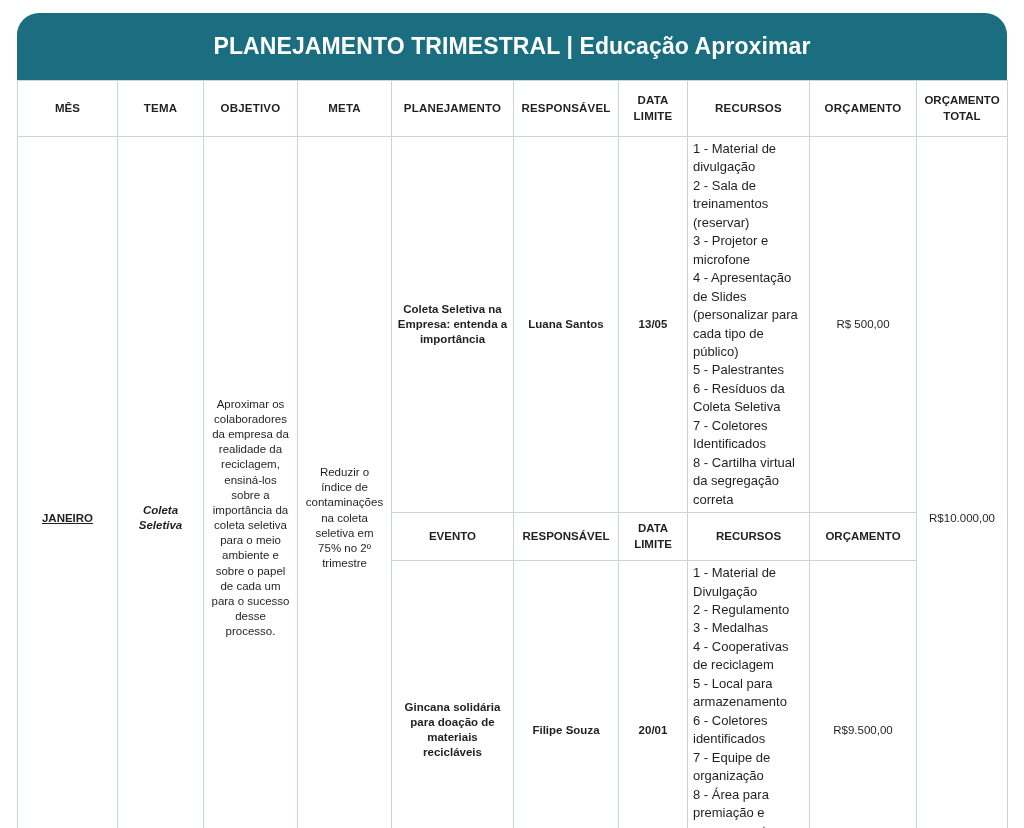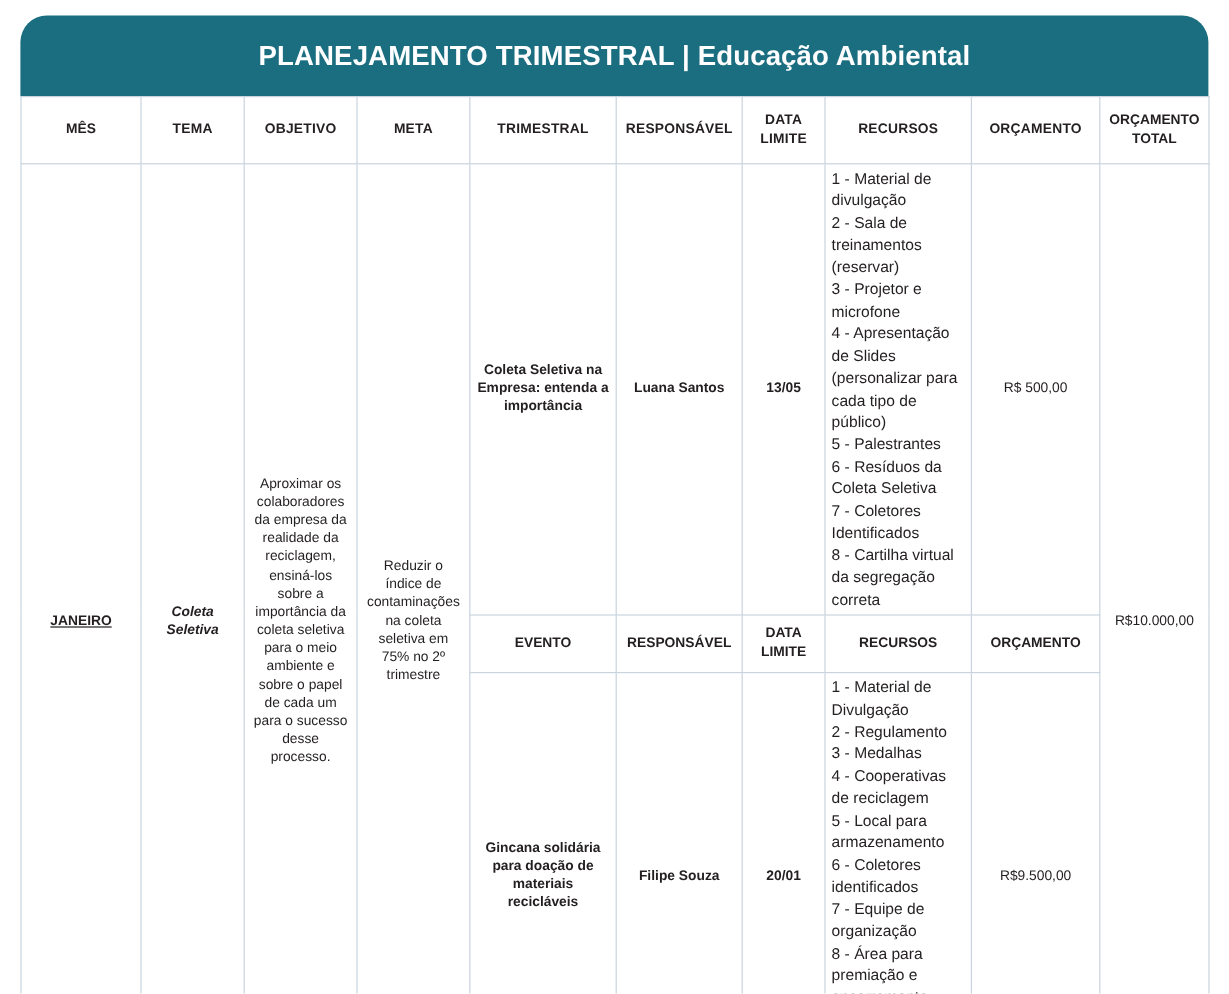--- a/index.html
+++ b/index.html
@@ -148,21 +148,21 @@
     font-size: 11.5px;
     line-height: 1.38;
   }
 </style>
 </head>
 <body>
 
 <div class="page">
 
   <div class="title-bar">
-    <div class="title-text">PLANEJAMENTO TRIMESTRAL | Educação Ambiental</div>
+    <div class="title-text">PLANEJAMENTO TRIMESTRAL | Educação Aproximar</div>
   </div>
 
   <div class="table-wrap">
     <table class="grid">
       <colgroup>
         <col style="width:100px">
         <col style="width:86px">
         <col style="width:94px">
         <col style="width:94px">
         <col style="width:122px">
@@ -172,21 +172,21 @@
         <col style="width:107px">
         <col style="width:91px">
       </colgroup>
 
       <tbody>
           <tr>
         <td class="hdr-dark">MÊS</td>
         <td class="hdr">TEMA</td>
         <td class="hdr">OBJETIVO</td>
         <td class="hdr">META</td>
-        <td class="hdr">TRIMESTRAL</td>
+        <td class="hdr">PLANEJAMENTO</td>
         <td class="hdr">RESPONSÁVEL</td>
         <td class="hdr" style="white-space:pre-line">DATA
 LIMITE</td>
         <td class="hdr">RECURSOS</td>
         <td class="hdr">ORÇAMENTO</td>
         <td class="hdr-dark" style="white-space:pre-line">ORÇAMENTO
 TOTAL</td>
       </tr>
 
       <tr>

